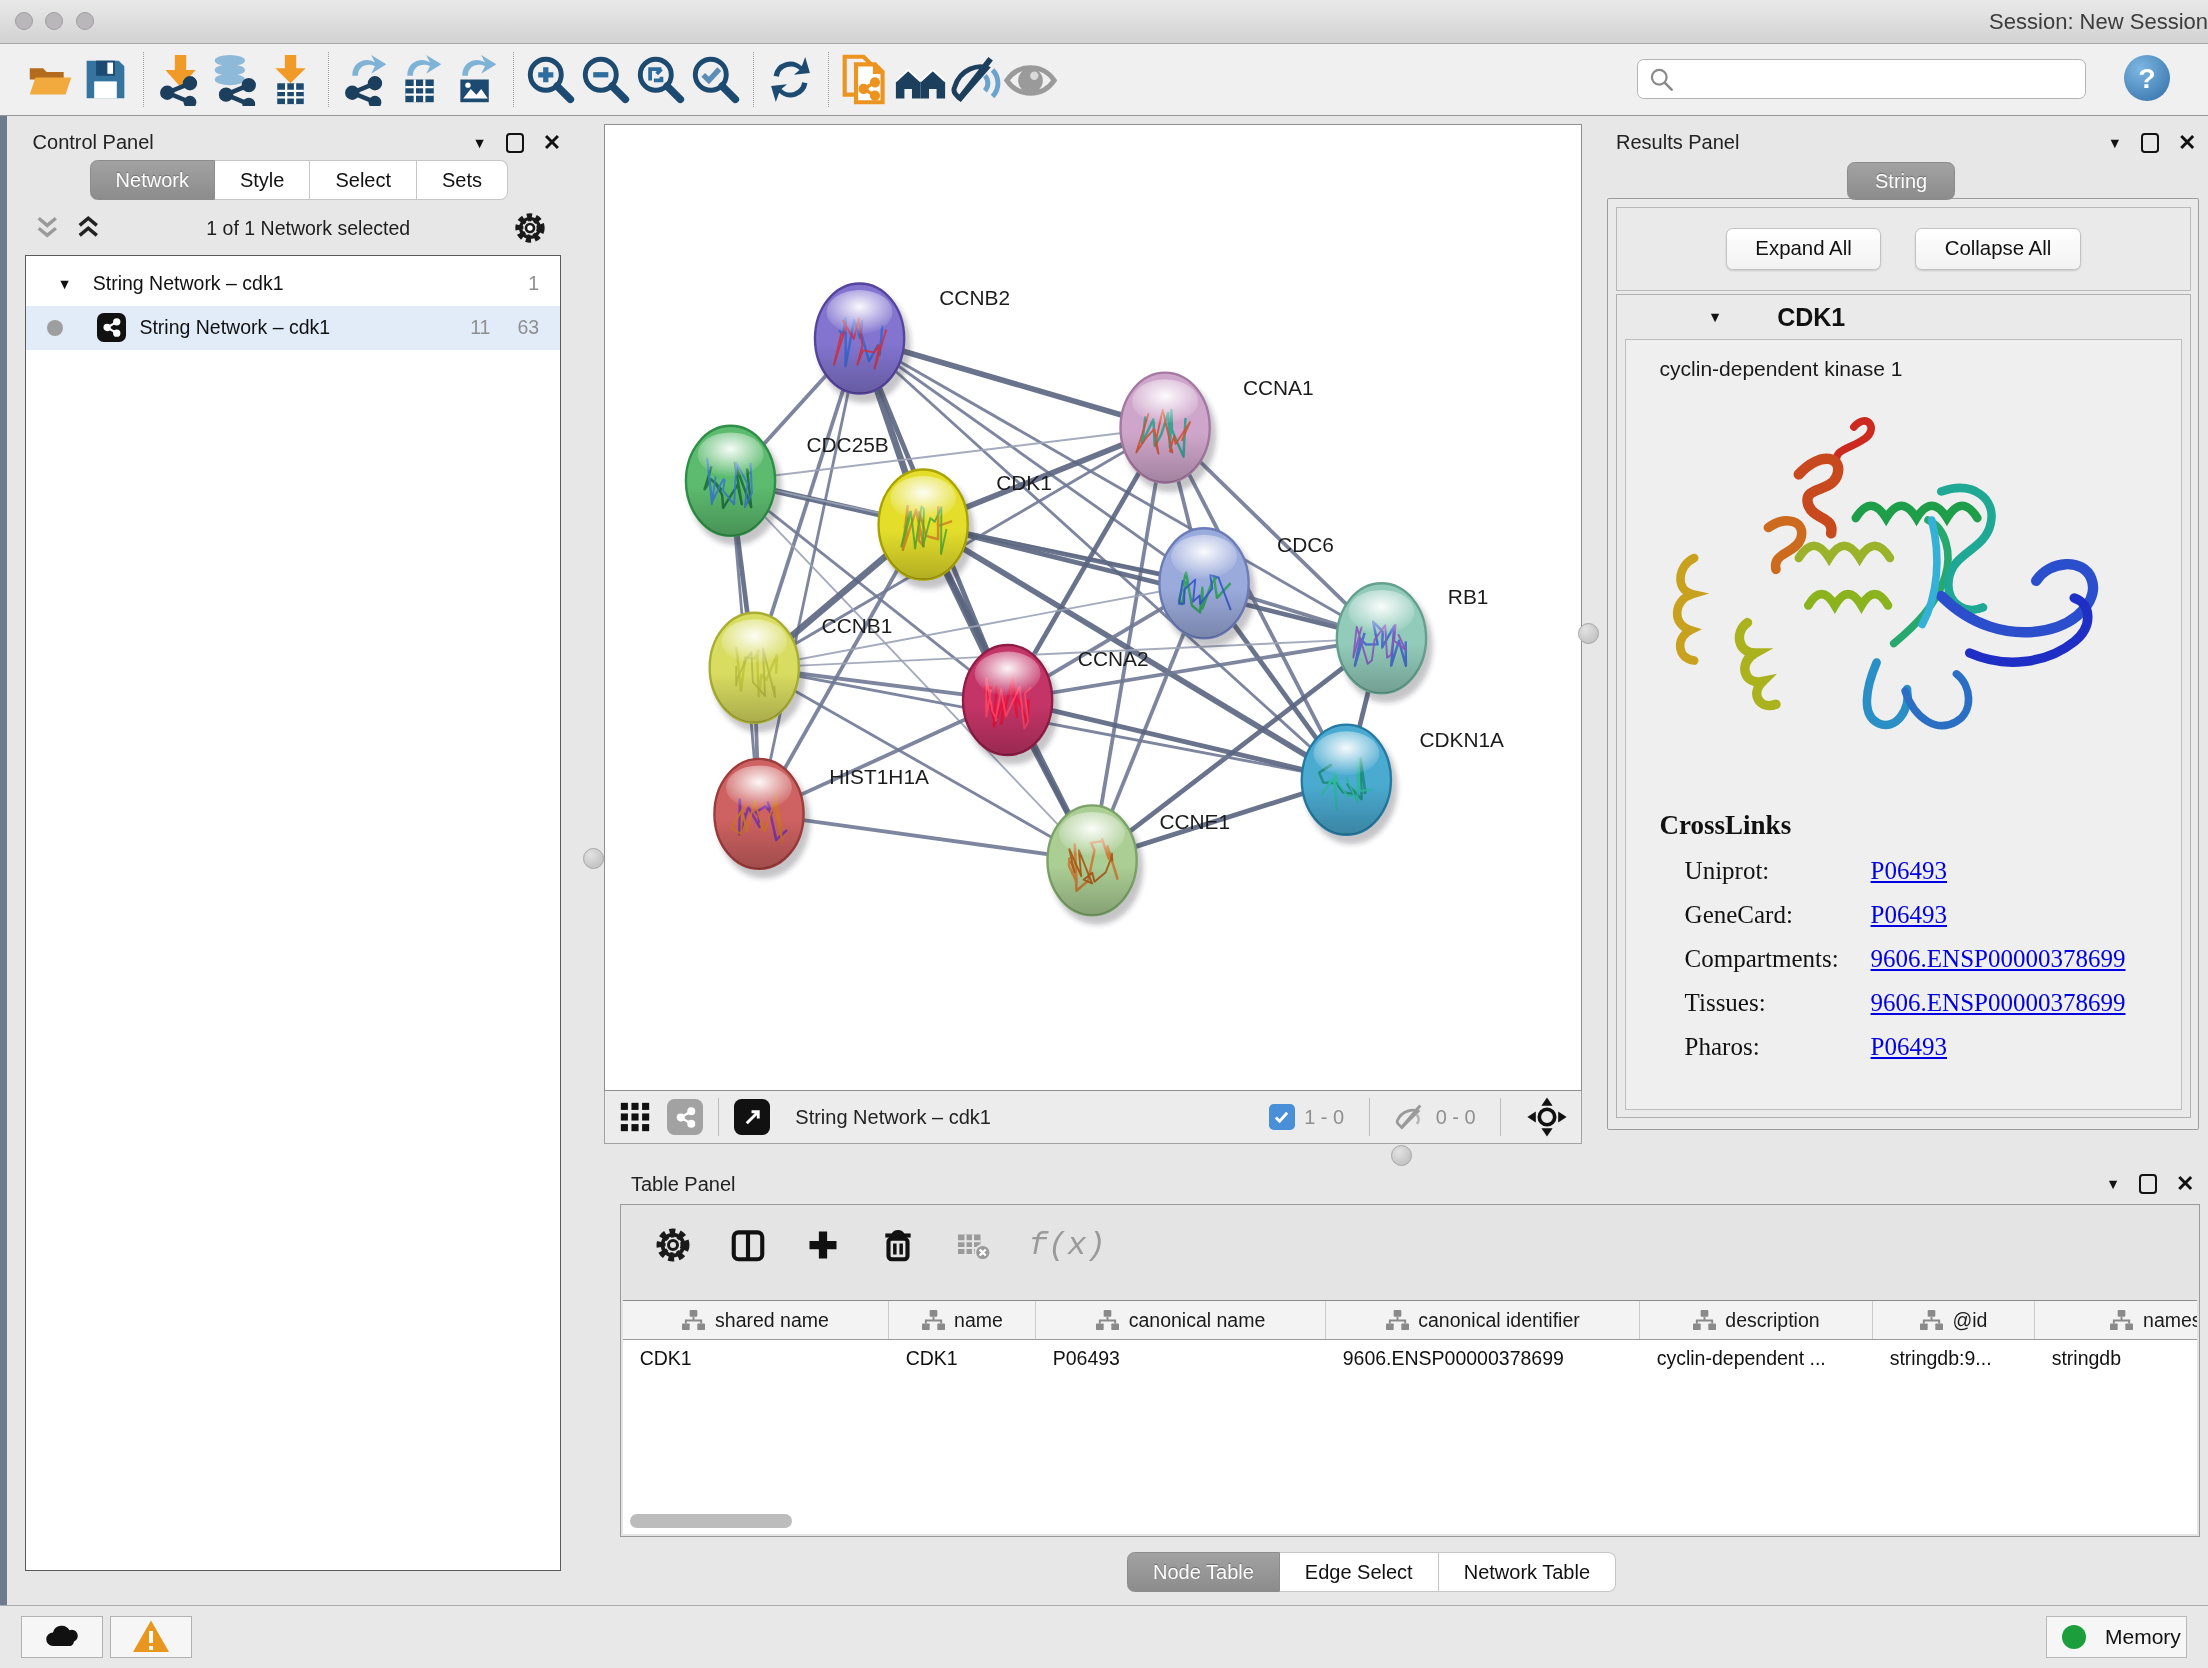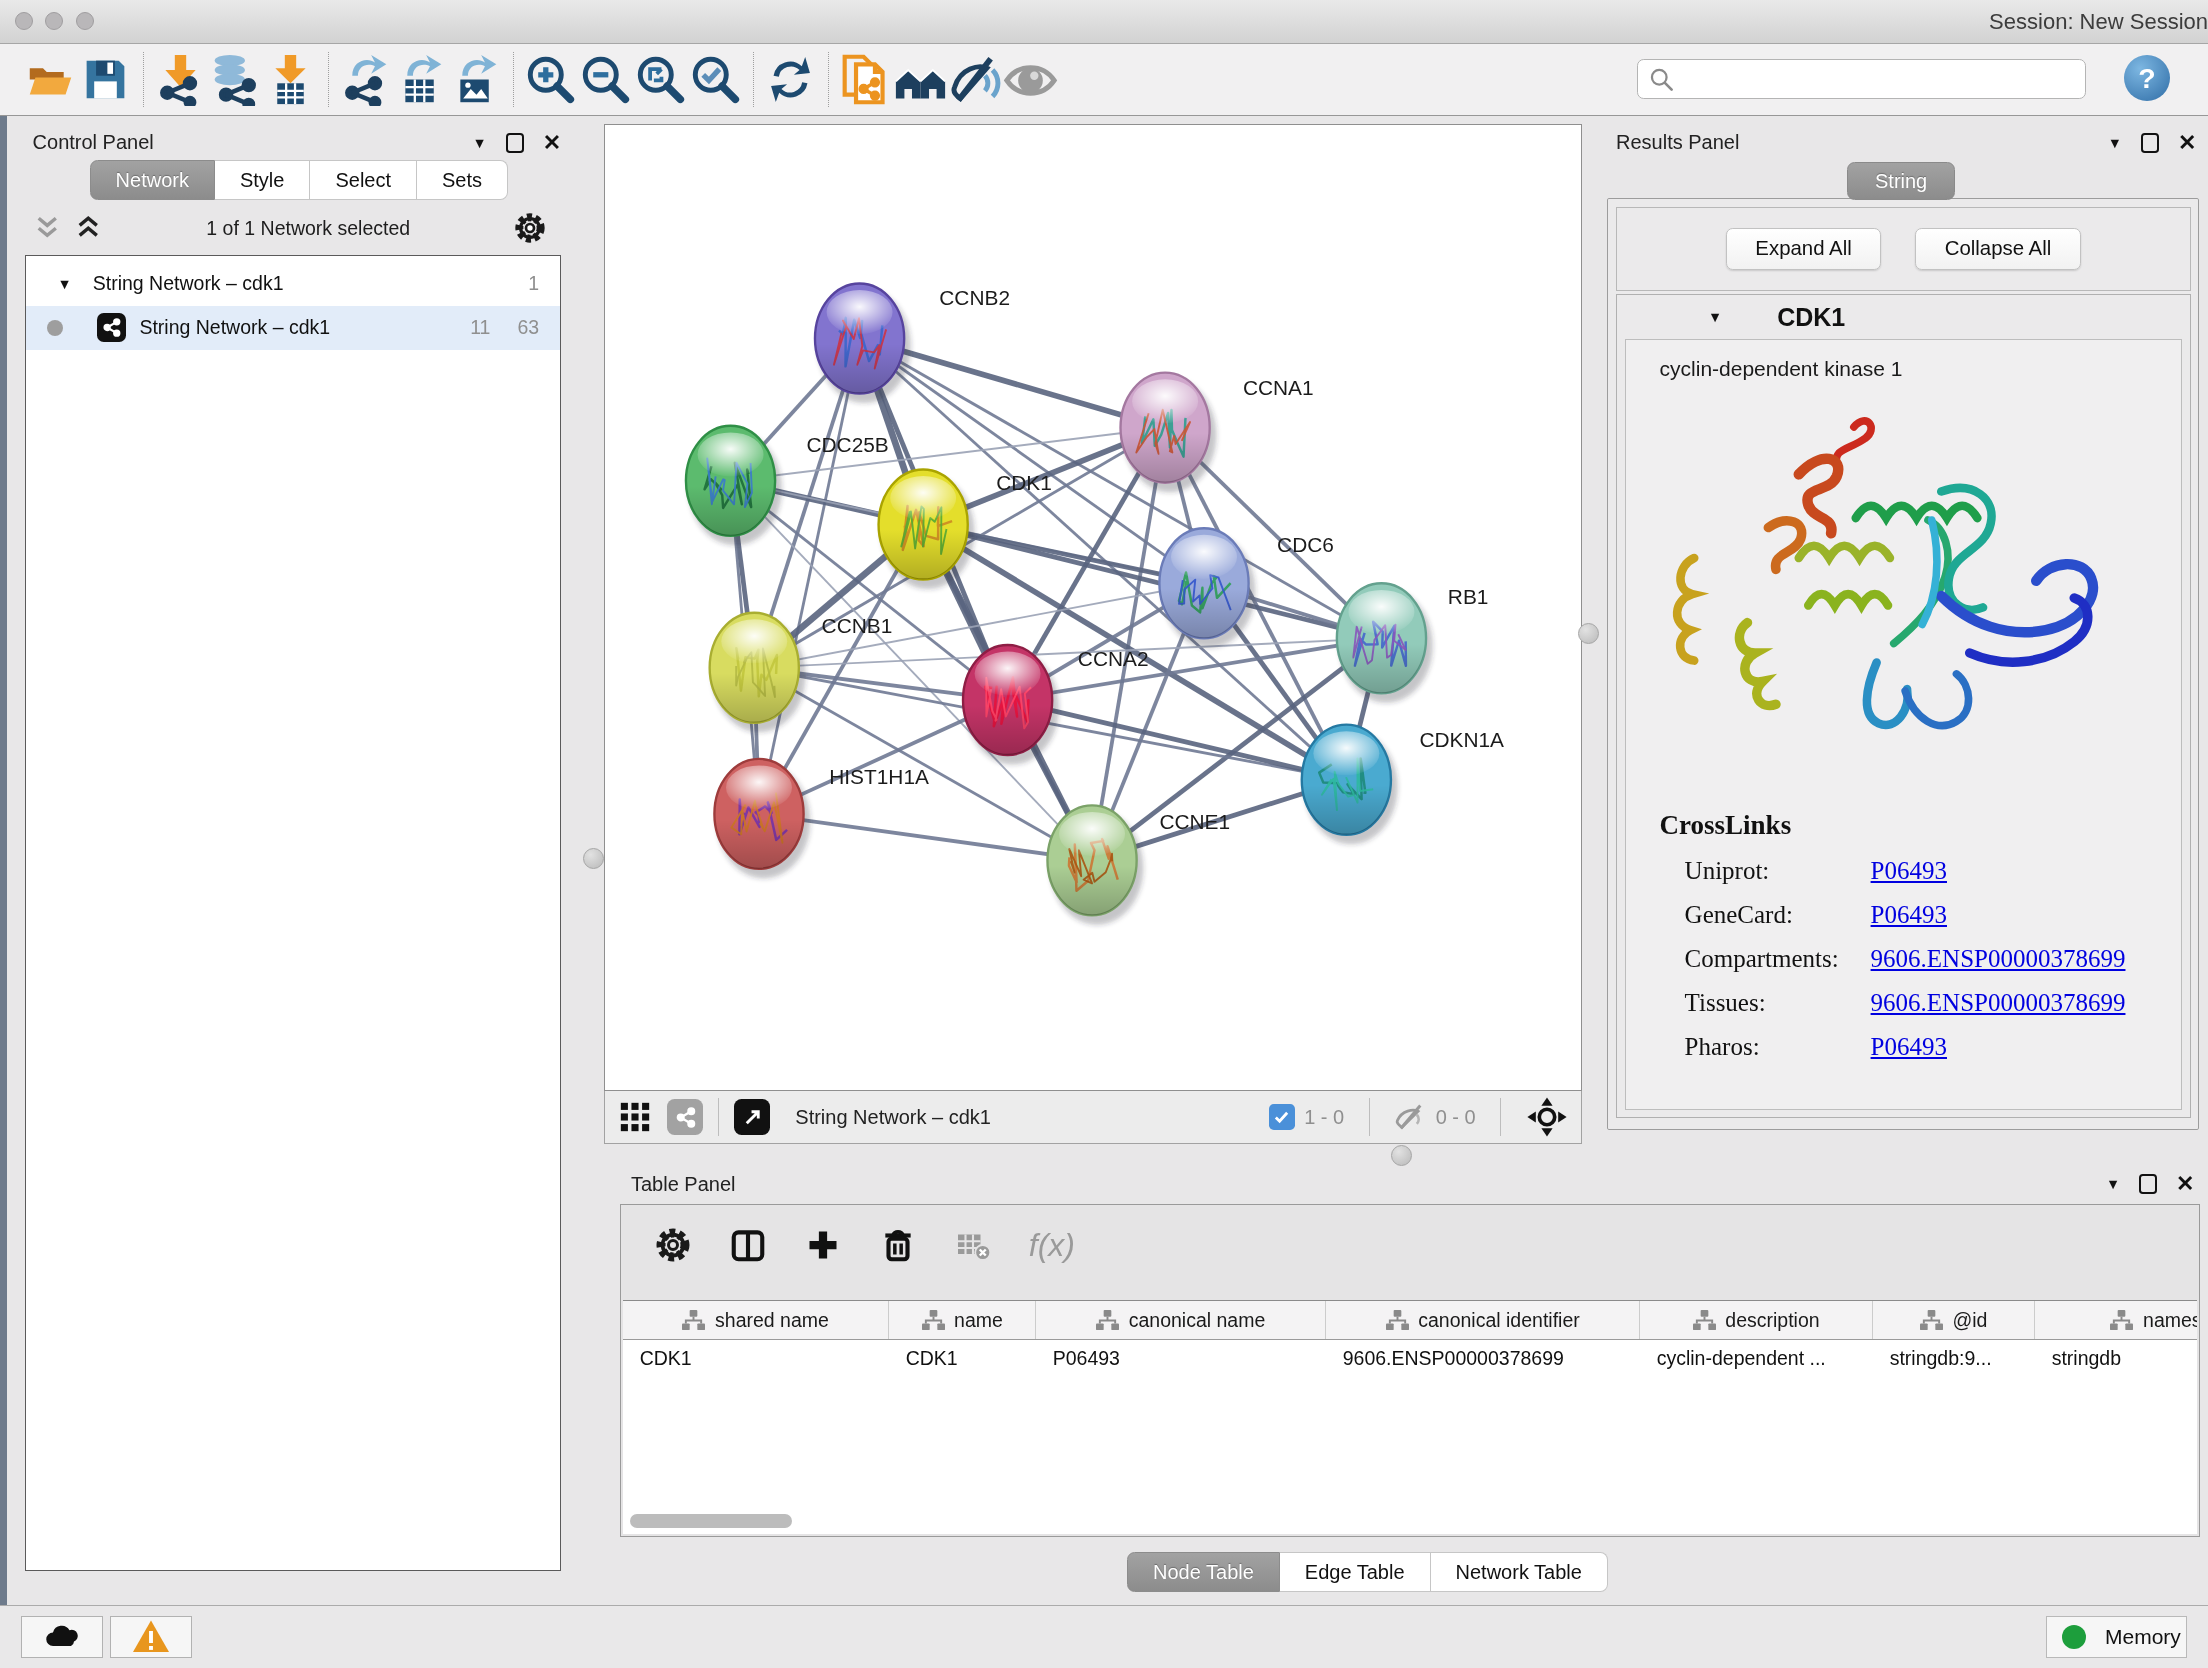--- a/index.html
+++ b/index.html
@@ -88,21 +88,21 @@
   .xl-header { font-family:"Liberation Serif", serif; font-weight:bold; font-size:27px; color:#111; margin-top:21px; }
   .xl-row { display:flex; font-family:"Liberation Serif", serif; font-size:25px; margin-top:16px; }
   .xl-label { width:186px; margin-left:25px; color:#111; }
   .xl-value { color:#0000e0; text-decoration:underline; }
 
   
   .table-panel { position:absolute; left:616px; top:1156px; width:1588px; height:447px; }
   .tp-header { position:absolute; left:15px; right:9.5px; top:11.4px; height:34px; }
   .tp-box { position:absolute; left:3.8px; right:3.8px; top:48px; height:333px; background:#e5e4e5; border:1.9px solid #9a9a9a; }
   .tp-toolbar { height:80px; display:flex; align-items:center; gap:38px; padding-left:34px; }
-  .fx { font-family:Liberation Sans, sans-serif; font-style:italic; font-size:32px; color:#9a9a9a; }
+  .fx { font-family:Liberation Mono, monospace; font-style:italic; font-size:32px; color:#9a9a9a; }
   .tbl { position:absolute; left:1.9px; right:1.9px; top:95px; bottom:1.9px; background:#ffffff; overflow:hidden; }
   .tbl-head { display:flex; background:#f4f3f4; border-top:1.9px solid #8a8a8a; border-bottom:1.9px solid #9a9a9a; height:40px; }
   .th { display:flex; align-items:center; justify-content:center; gap:8.6px; font-size:19.5px; color:#1a1a1a;
     border-right:1px solid #cccccc; flex:0 0 auto; overflow:hidden; }
   .tbl-row { display:flex; height:36px; align-items:center; }
   .td { padding-left:17px; font-size:19.5px; color:#111; flex:0 0 auto; overflow:hidden; white-space:nowrap; }
   .hscroll { position:absolute; left:7.6px; bottom:5.7px; width:162px; height:14.3px; background:#bcbcbc; border-radius:7.6px; }
   .tp-tabs { position:absolute; left:511px; top:396px; height:40px; display:flex; }
 
   
@@ -777,21 +777,21 @@
               <div class="td" style="width: 233px;">cyclin-dependent ...</div>
               <div class="td" style="width: 162px;">stringdb:9...</div>
               <div class="td" style="width: 285px;">stringdb</div>
             </div>
           </div>
         <div class="hscroll"></div>
       </div>
     </div>
     <div class="tp-tabs">
       <div class="tab first active">Node Table</div>
-      <div class="tab">Edge Table</div>
+      <div class="tab">Edge Select</div>
       <div class="tab last">Network Table</div>
     </div>
   </div>
 
   <div class="statusbar">
     <div class="sb-btn" style="left:21px">
       <svg width="42" height="42" viewBox="0 0 28 28">
         <path d="M8 20 a4.5 4.5 0 0 1 0 -9 a6 6 0 0 1 11 -1.5 a4 4 0 0 1 3 7.5 a3.5 3.5 0 0 1 -2 3 z" fill="#111"></path>
       </svg>
     </div>

